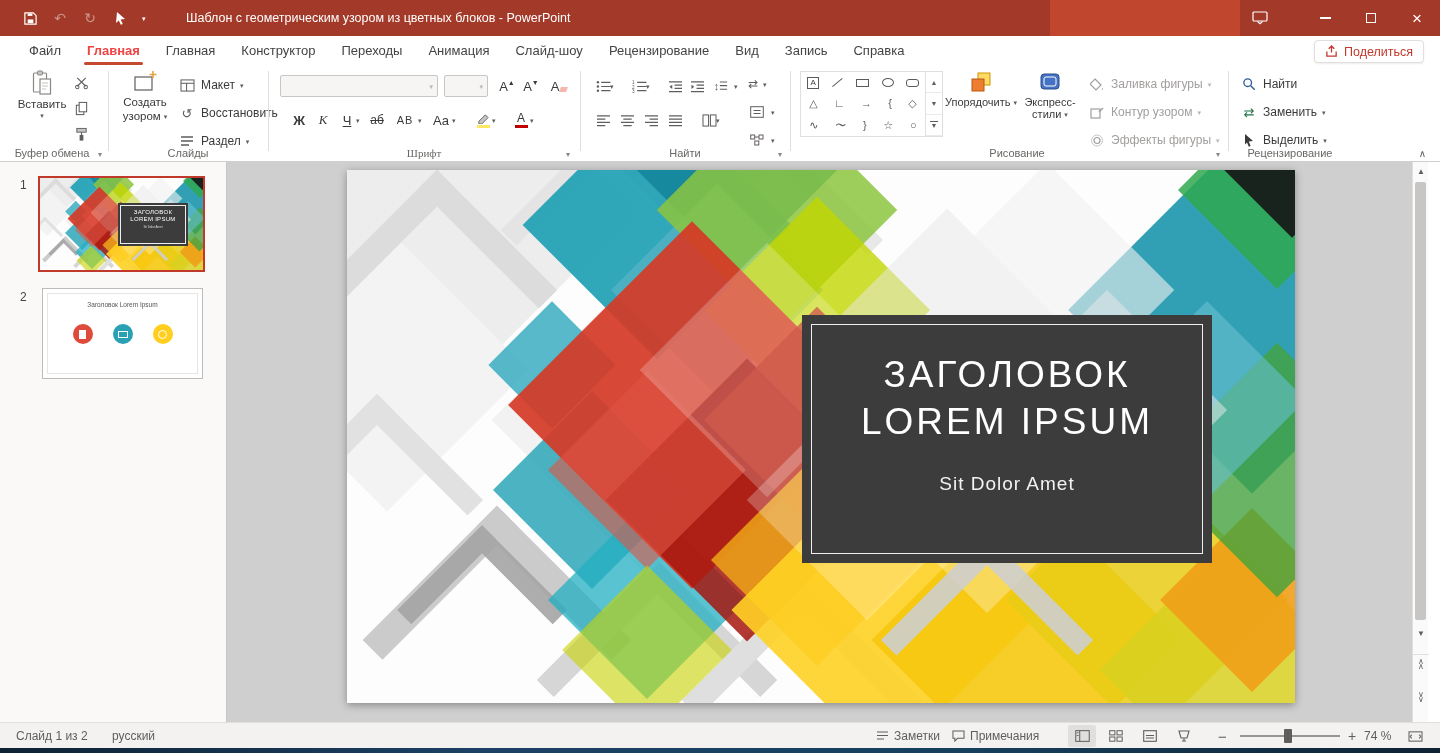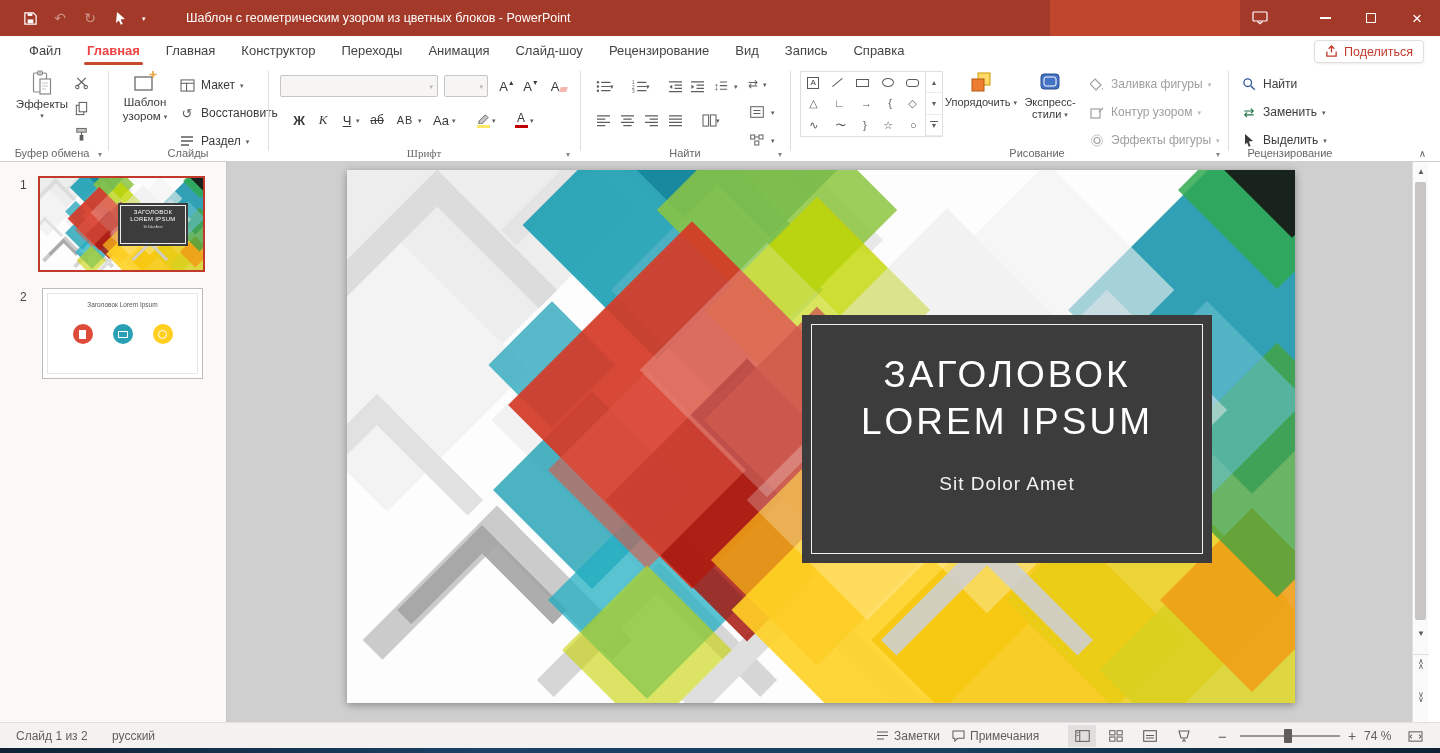--- a/index.html
+++ b/index.html
@@ -170,21 +170,21 @@
 
     <div class="big-btn" style="left:14px;">
       <span>
         <svg width="22" height="26" viewBox="0 0 22 26">
             <rect x="2.5" y="3" width="13" height="19" rx="1" fill="#fff" stroke="#8A8886" stroke-width="1.2"></rect>
             <rect x="6.5" y="1" width="5" height="4" rx="1" fill="#C8C6C4" stroke="#8A8886"></rect>
             <rect x="9" y="9" width="10.5" height="15" fill="#fff" stroke="#8A8886" stroke-width="1.2"></rect>
             <path d="M11 13h6M11 16h6M11 19h4" stroke="#C8C6C4" stroke-width="1.1"></path>
           </svg>
       </span>
-      <span>Эффекты</span>
+      <span>Вставить</span>
       <span class="chev">▾</span>
     </div>
     <div class="sm-btn" style="left:74px; top:6px;">
       <svg width="15" height="15" viewBox="0 0 16 16">
           <path d="M3.5 3l9 9M12.5 3l-9 9" stroke="#605E5C" stroke-width="1.2"></path>
           <circle cx="3.5" cy="12.8" r="1.8" fill="none" stroke="#605E5C" stroke-width="1.1"></circle>
           <circle cx="12.5" cy="12.8" r="1.8" fill="none" stroke="#605E5C" stroke-width="1.1"></circle>
         </svg>
     </div>
     <div class="sm-btn" style="left:74px; top:32px;">
@@ -204,21 +204,21 @@
     <span class="launcher" style="left:98px;">▾</span>
     <div class="gsep" style="left:108px;"></div>
 
     <div class="big-btn" style="left:118px; width:54px;">
       <span>
         <svg width="24" height="24" viewBox="0 0 24 24">
             <rect x="2" y="7" width="17" height="13" fill="#fff" stroke="#605E5C" stroke-width="1.2"></rect>
             <path d="M20 1v7M16.5 4.5h7" stroke="#E8A33D" stroke-width="1.6"></path>
           </svg>
       </span>
-      <span>Шаблон</span>
+      <span>Создать</span>
       <span style="display:flex;align-items:center;gap:3px;">
           <span>узором</span>
           <span class="chev">▾</span>
         </span>
     </div>
     <div class="sm-btn" style="left:178px; top:9px;">
       <span class="iconbox">
           <svg width="15" height="13" viewBox="0 0 16 14">
             <rect x="1" y="1" width="14" height="12" fill="none" stroke="#605E5C" stroke-width="1.1"></rect>
             <path d="M1 4.5h14M7 4.5V13" stroke="#605E5C" stroke-width="1.1"></path>
@@ -463,21 +463,21 @@
     <div class="sm-btn dis" style="left:1088px; top:64px;">
       <span class="iconbox">
           <svg width="14" height="13" viewBox="0 0 14 13">
             <circle cx="7" cy="6.5" r="3" fill="none" stroke="#A19F9D" stroke-width="1.2"></circle>
             <circle cx="7" cy="6.5" r="5.5" fill="none" stroke="#C9C7C5" stroke-width="1"></circle>
           </svg>
         </span>
       <span>Эффекты фигуры</span>
       <span class="chev dis">▾</span>
     </div>
-    <div class="glabel" style="left:818px; width:438px;">Рисование</div>
+    <div class="glabel" style="left:798px; width:438px;">Рисование</div>
     <span class="launcher" style="left:1216px;">▾</span>
     <div class="gsep" style="left:1228px;"></div>
 
     <div class="sm-btn" style="left:1240px; top:8px;">
       <span class="iconbox">
           <svg width="14" height="14" viewBox="0 0 14 14">
             <circle cx="5.7" cy="5.7" r="3.8" fill="none" stroke="#2B579A" stroke-width="1.3"></circle>
             <path d="M8.7 8.7l4 4" stroke="#2B579A" stroke-width="1.3"></path>
           </svg>
         </span>

